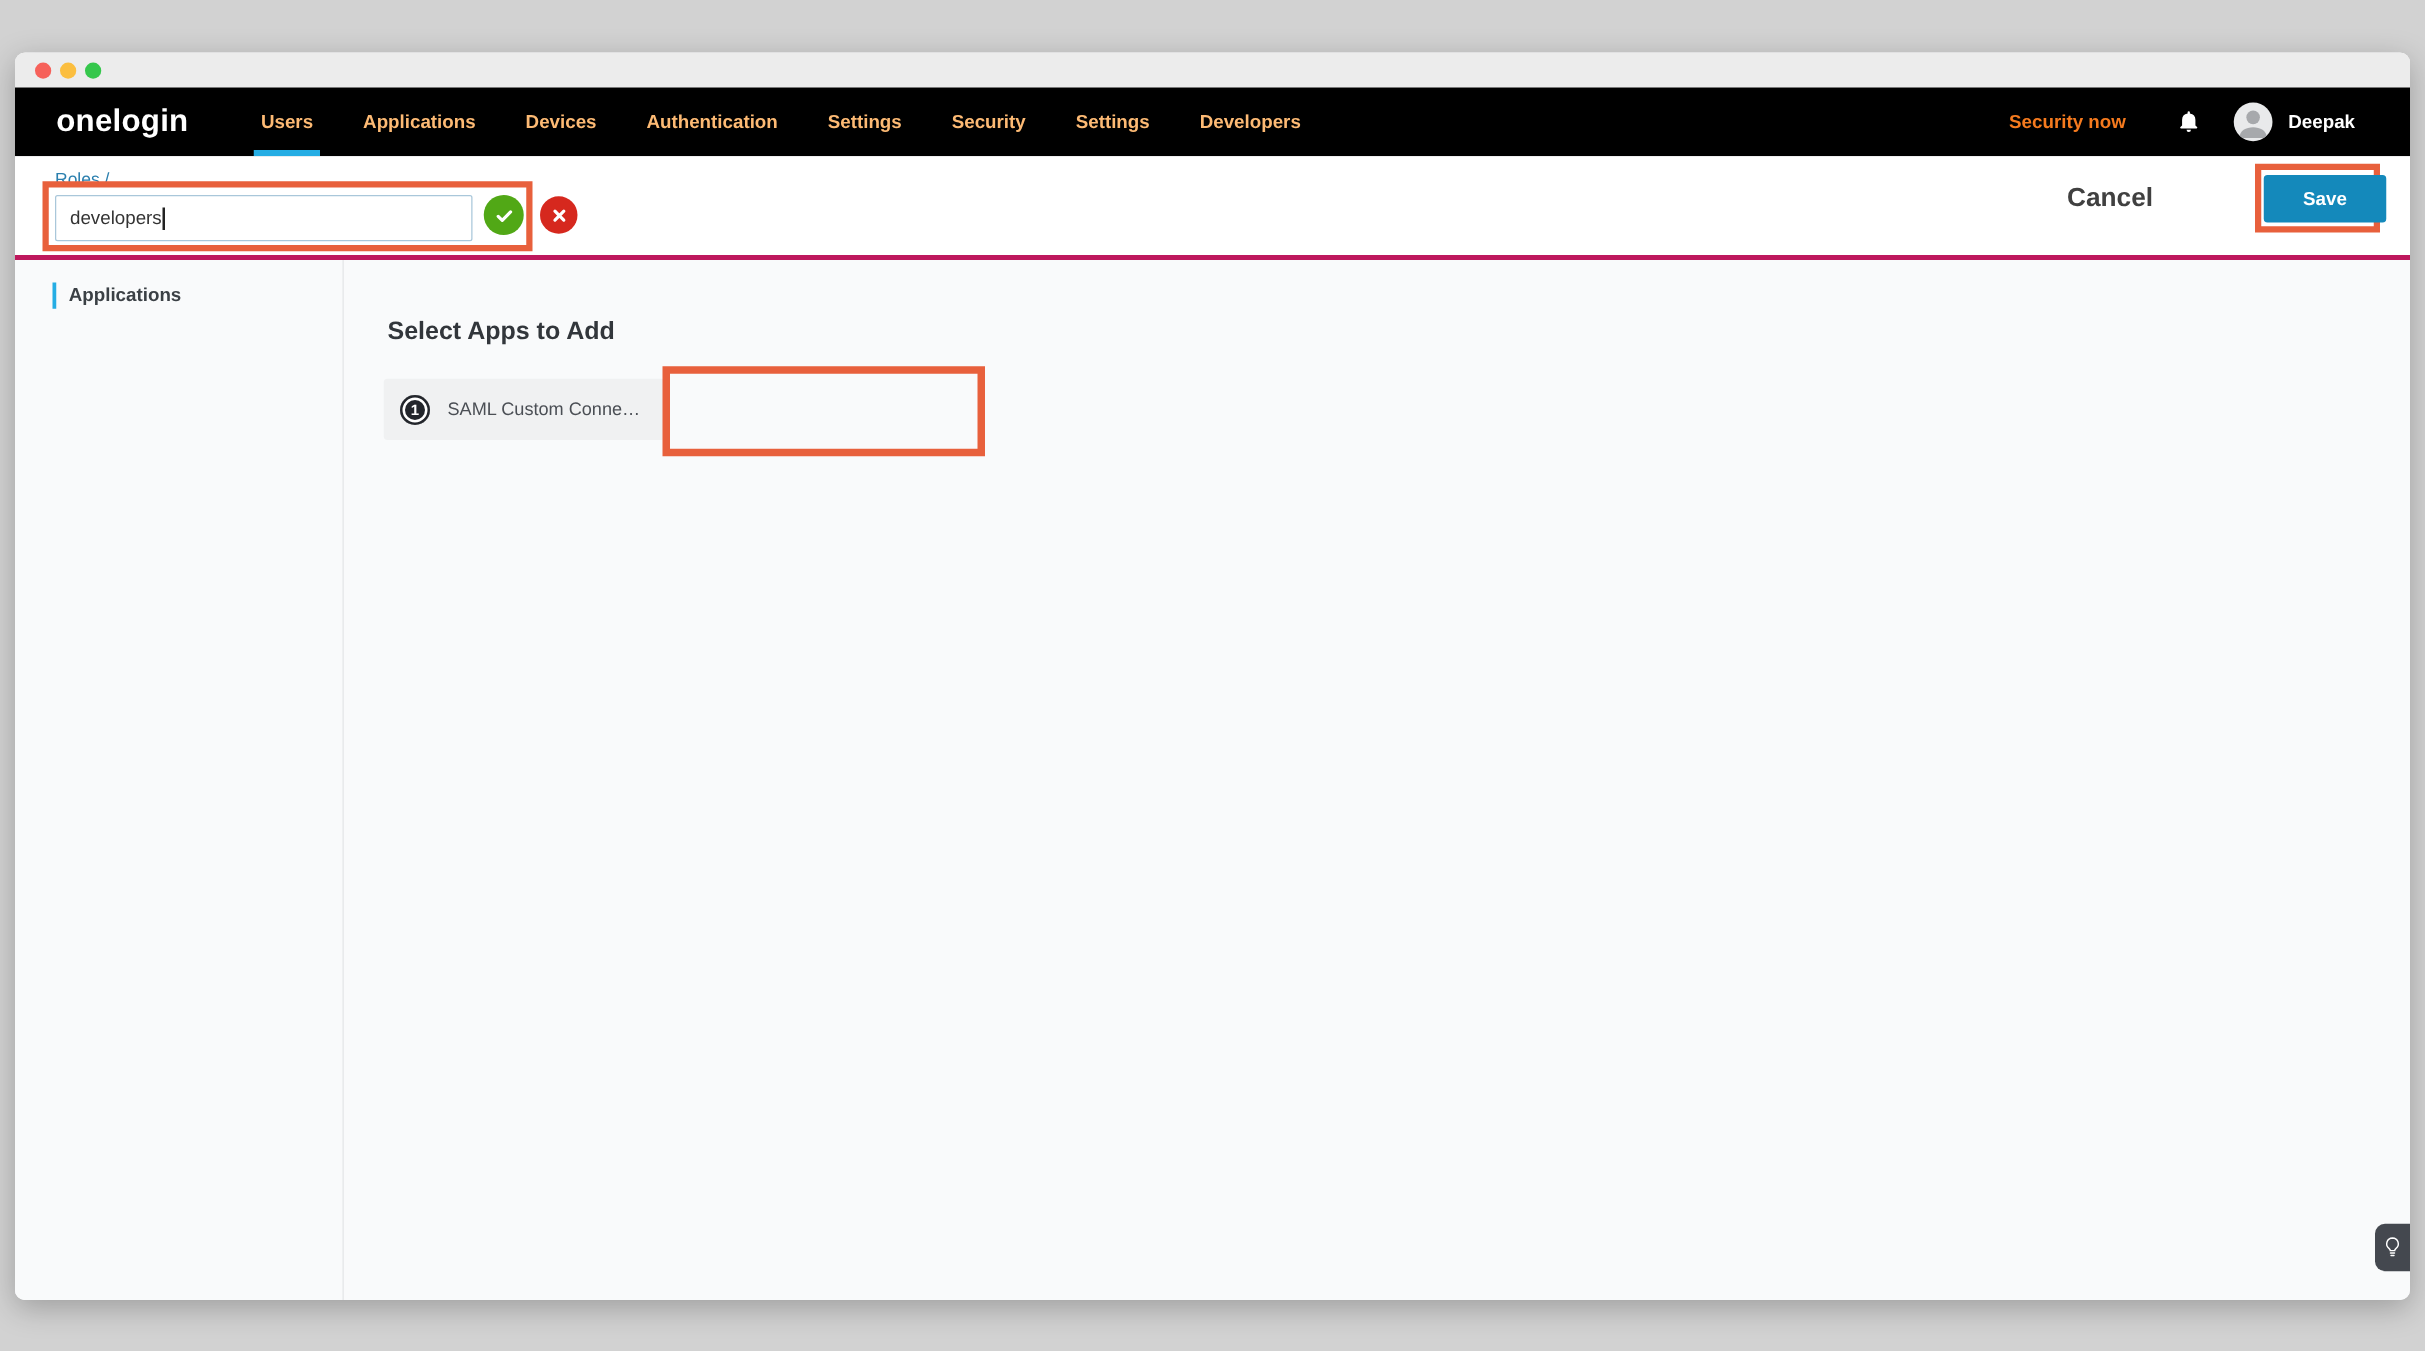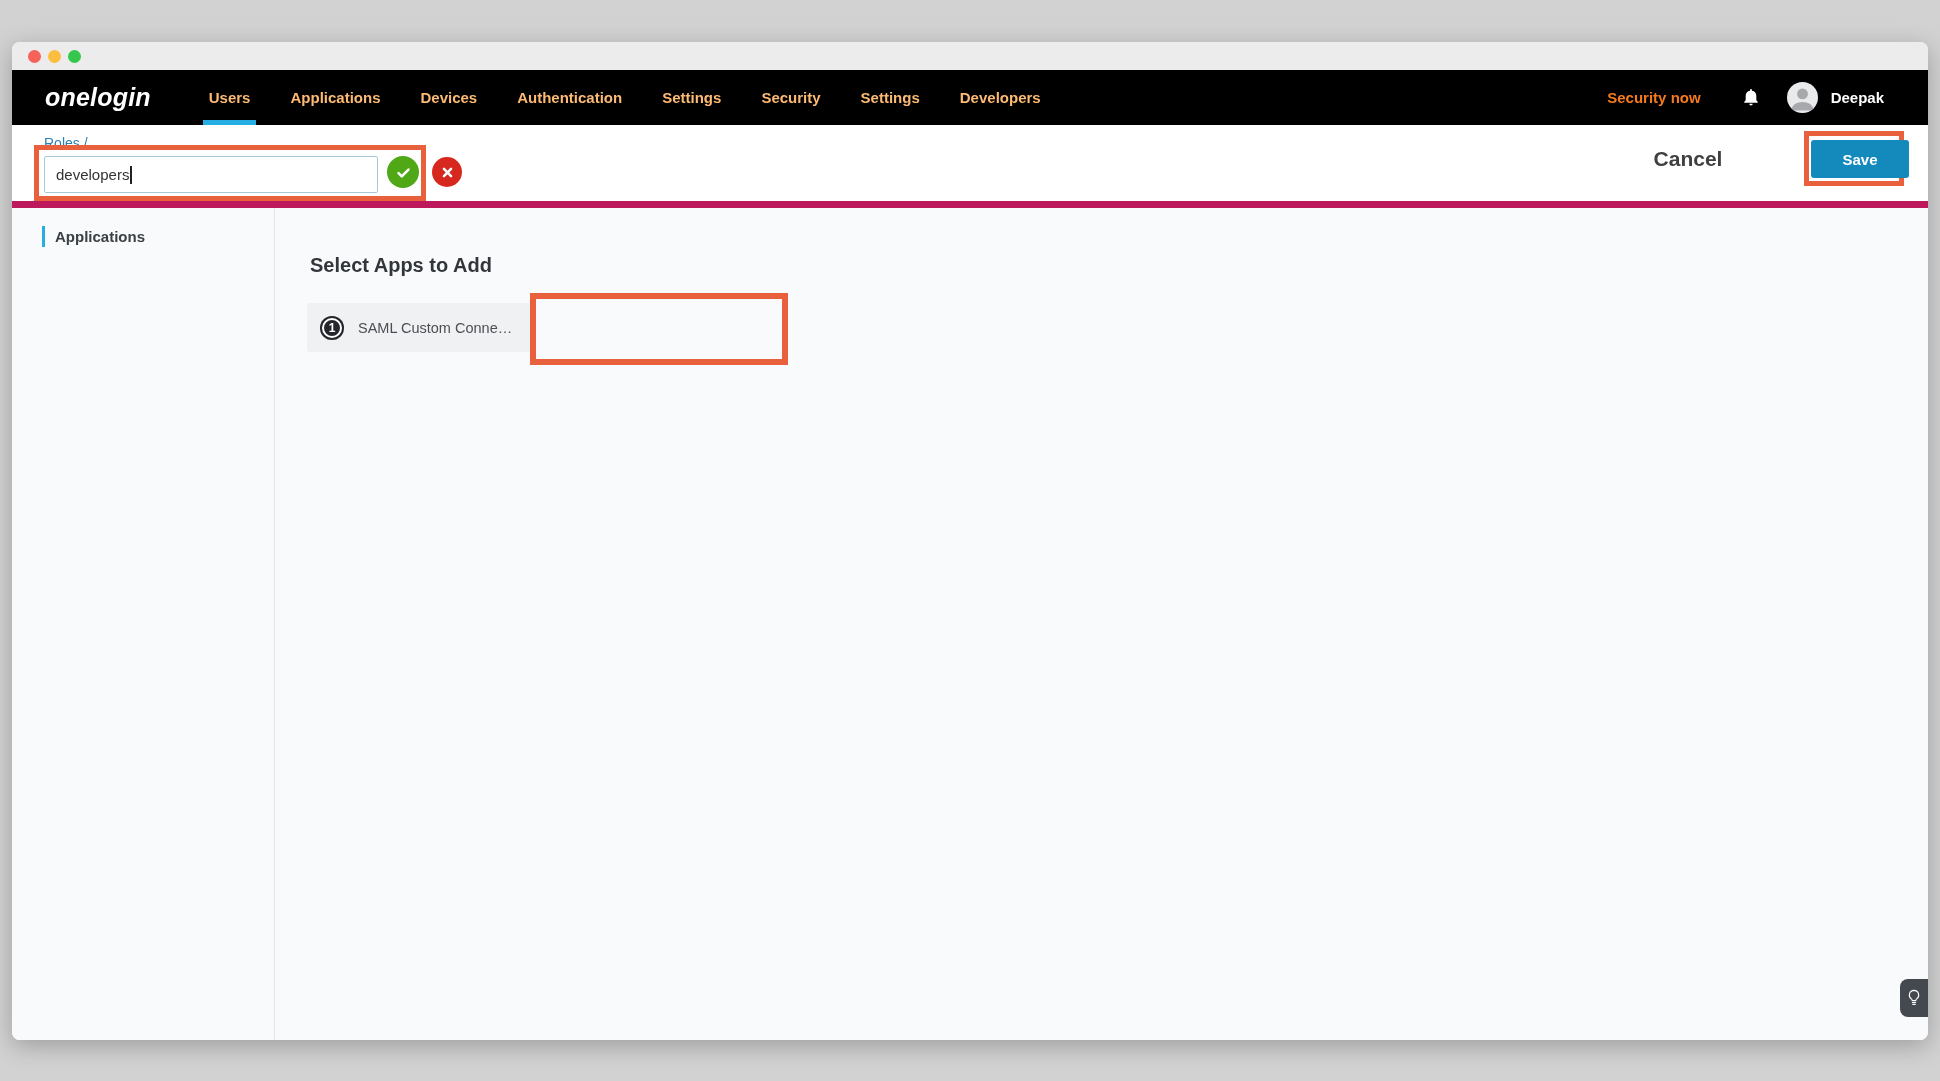--- a/index.html
+++ b/index.html
@@ -15,36 +15,36 @@
   
   .titlebar { position:absolute; left:0; top:0; width:100%; height:28px; background:#ececec; }
   .tl-dot { position:absolute; top:8px; width:13px; height:13px; border-radius:50%; }
   .tl-red { left:16px; background:#f6615a; }
   .tl-yellow { left:36px; background:#fbbe3f; }
   .tl-green { left:56px; background:#35c74c; }
 
   
   .navbar { position:absolute; left:0; top:28px; width:100%; height:55px; background:#000;
     display:flex; align-items:center; }
-  .logo { margin-left:33px; color:#fff; font-size:25px; font-weight:700; letter-spacing:.2px;font-style:italic; }
+  .logo { margin-left:33px; color:#fff; font-size:25px; font-weight:700; letter-spacing:.2px; }
   .nav-items { display:flex; align-items:center; height:100%; margin-left:58px; gap:40px; }
   .nav-item { position:relative; height:100%; display:flex; align-items:center;
     color:#fdba74; font-size:15px; font-weight:600; cursor:pointer; text-decoration:none; }
   .nav-item.active::after { content:""; position:absolute; left:-6px; right:-6px; bottom:0;
     height:5px; background:#25ade4; }
   .nav-right { margin-left:auto; display:flex; align-items:center; padding-right:44px; }
   .upgrade { color:#f57a1e; font-size:15px; font-weight:700; cursor:pointer; text-decoration:none; }
   .bell { margin-left:40px; width:20px; height:22px; cursor:pointer; }
   .avatar { margin-left:26px; width:31px; height:31px; border-radius:50%; background:#e9eaeb;
     overflow:hidden; display:flex; align-items:flex-end; justify-content:center; cursor:pointer; }
   .username { margin-left:13px; color:#fff; font-size:15px; font-weight:700; cursor:pointer; }
 
   
   .headerbar { position:absolute; left:0; top:83px; width:100%; height:83px; background:#fff;
-    border-bottom:7px solid #be185d; }
+    border-bottom:4px solid #be185d; }
   .breadcrumb { position:absolute; left:32px; top:10px; font-size:14px; color:#2a7fae;
     z-index:1; cursor:pointer; }
   .hl-rect { position:absolute; border:5px solid #e8603c; z-index:2; pointer-events:none; }
   .hl-input { left:22px; top:20px; width:392px; height:56px; }
   .role-input { position:absolute; left:32px; top:31px; width:334px; height:37px; z-index:3;
     background:#fff; border:1px solid #a9c7da; border-radius:2px; display:flex; align-items:center;
     padding-left:11px; font-size:15px; color:#333; }
   .caret { display:inline-block; width:1.5px; height:18px; background:#222; margin-left:1px; }
   .btn-circle { position:absolute; border:none; border-radius:50%; z-index:3;
     display:flex; align-items:center; justify-content:center; cursor:pointer; }

